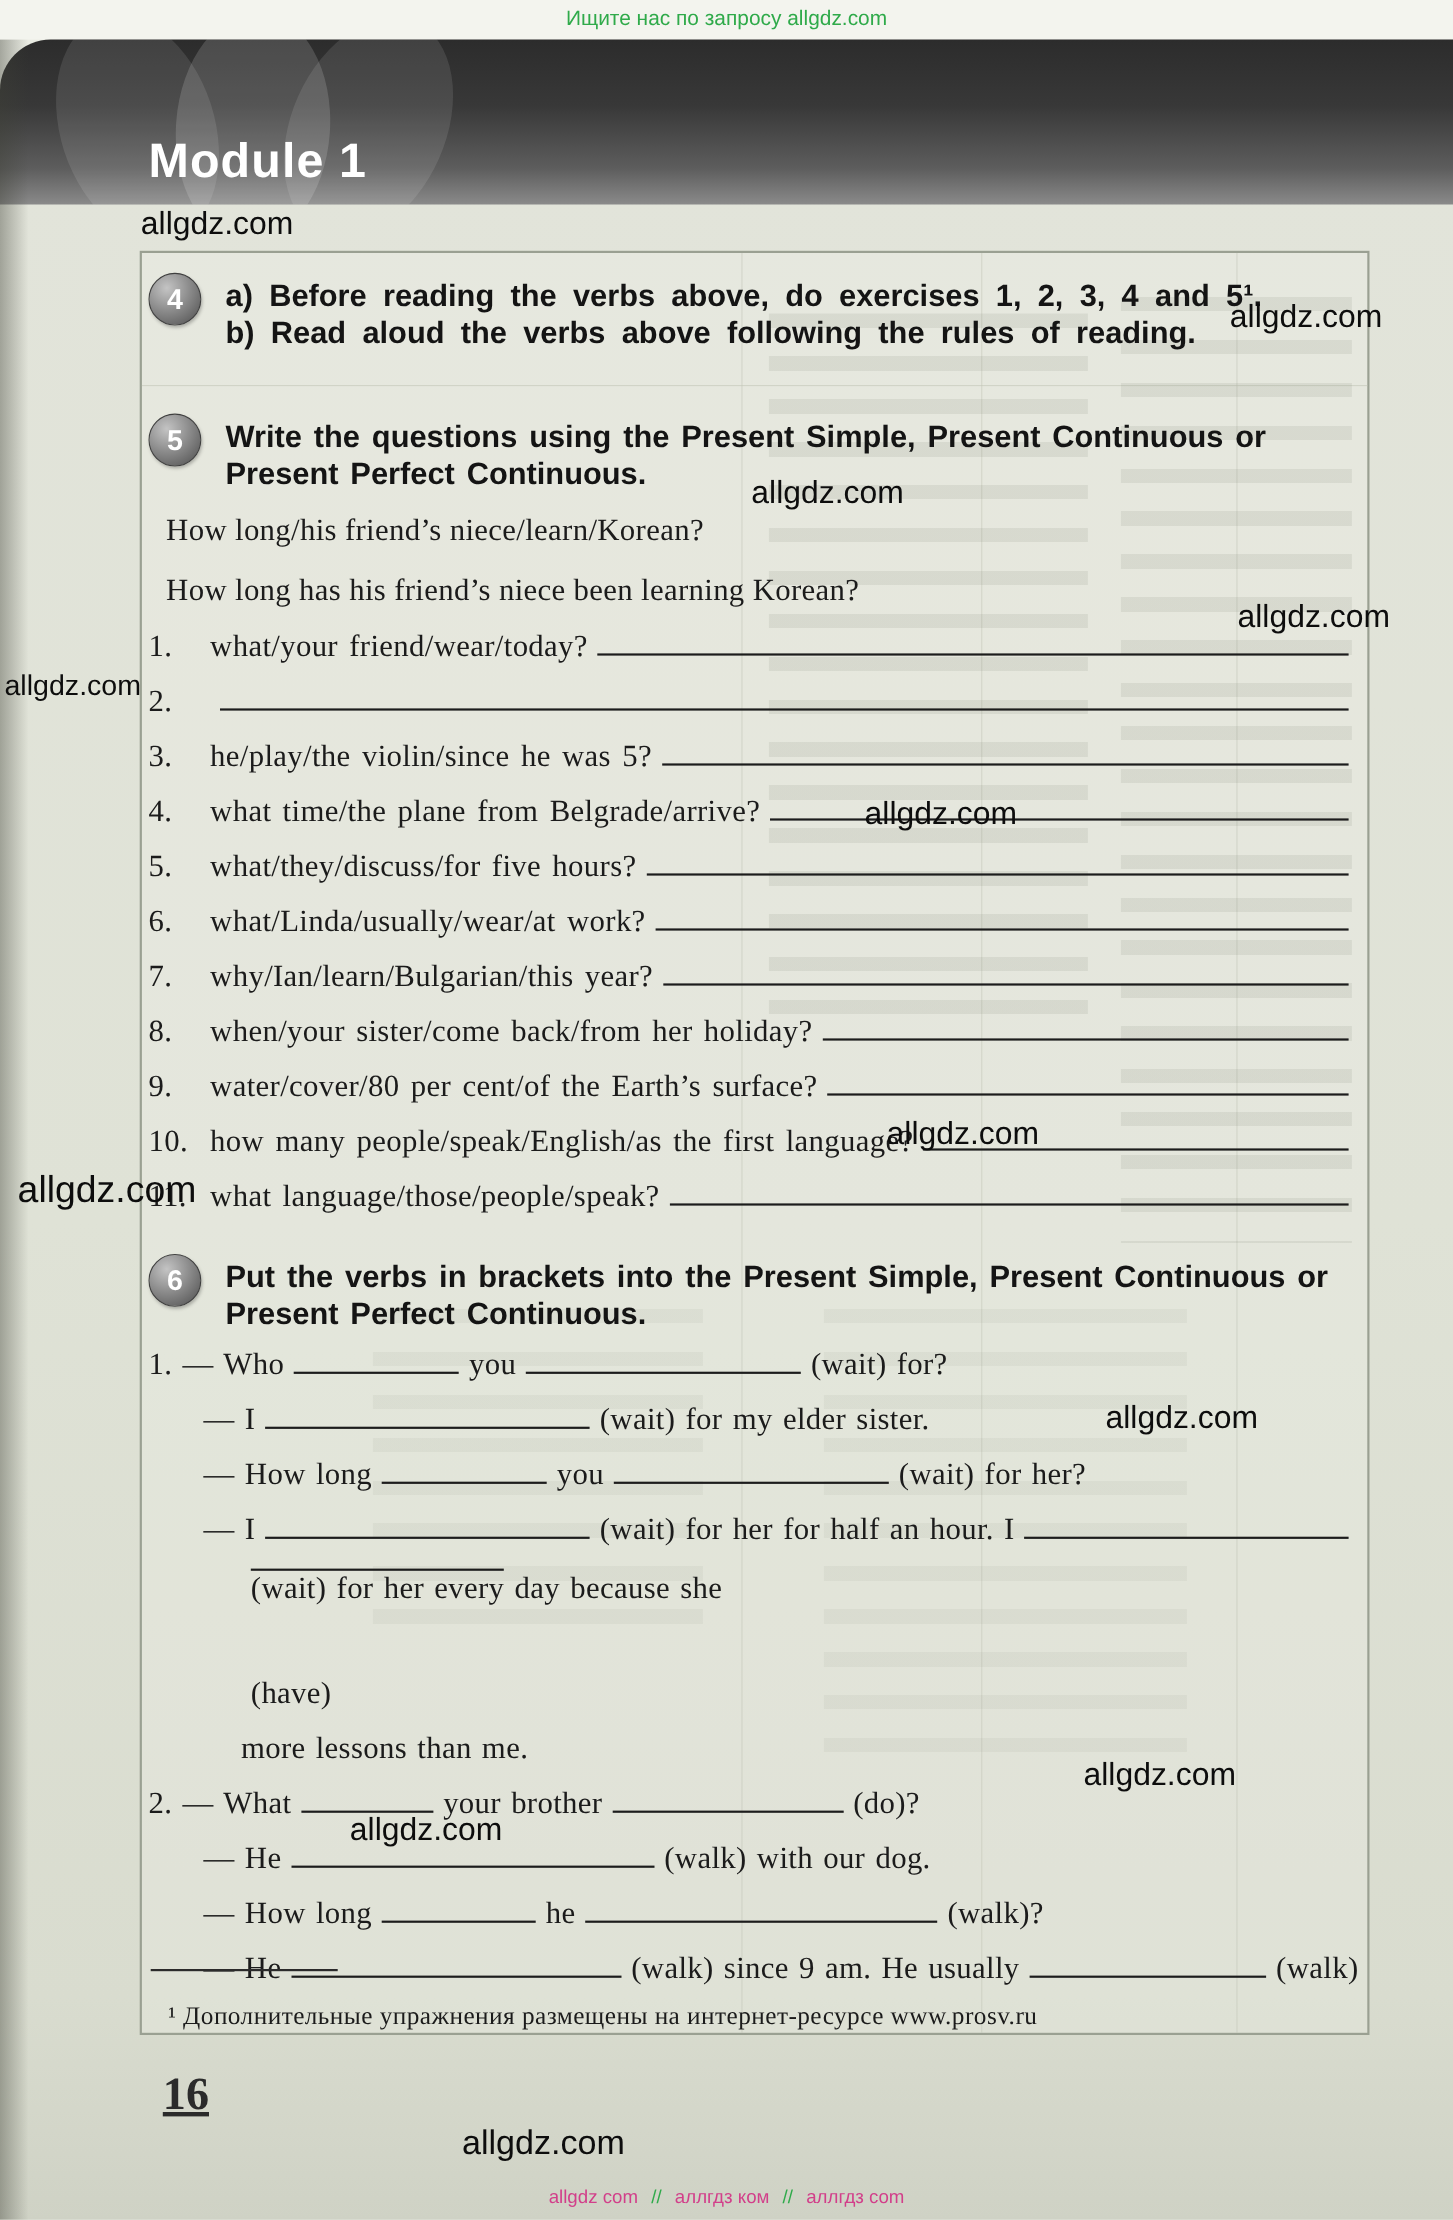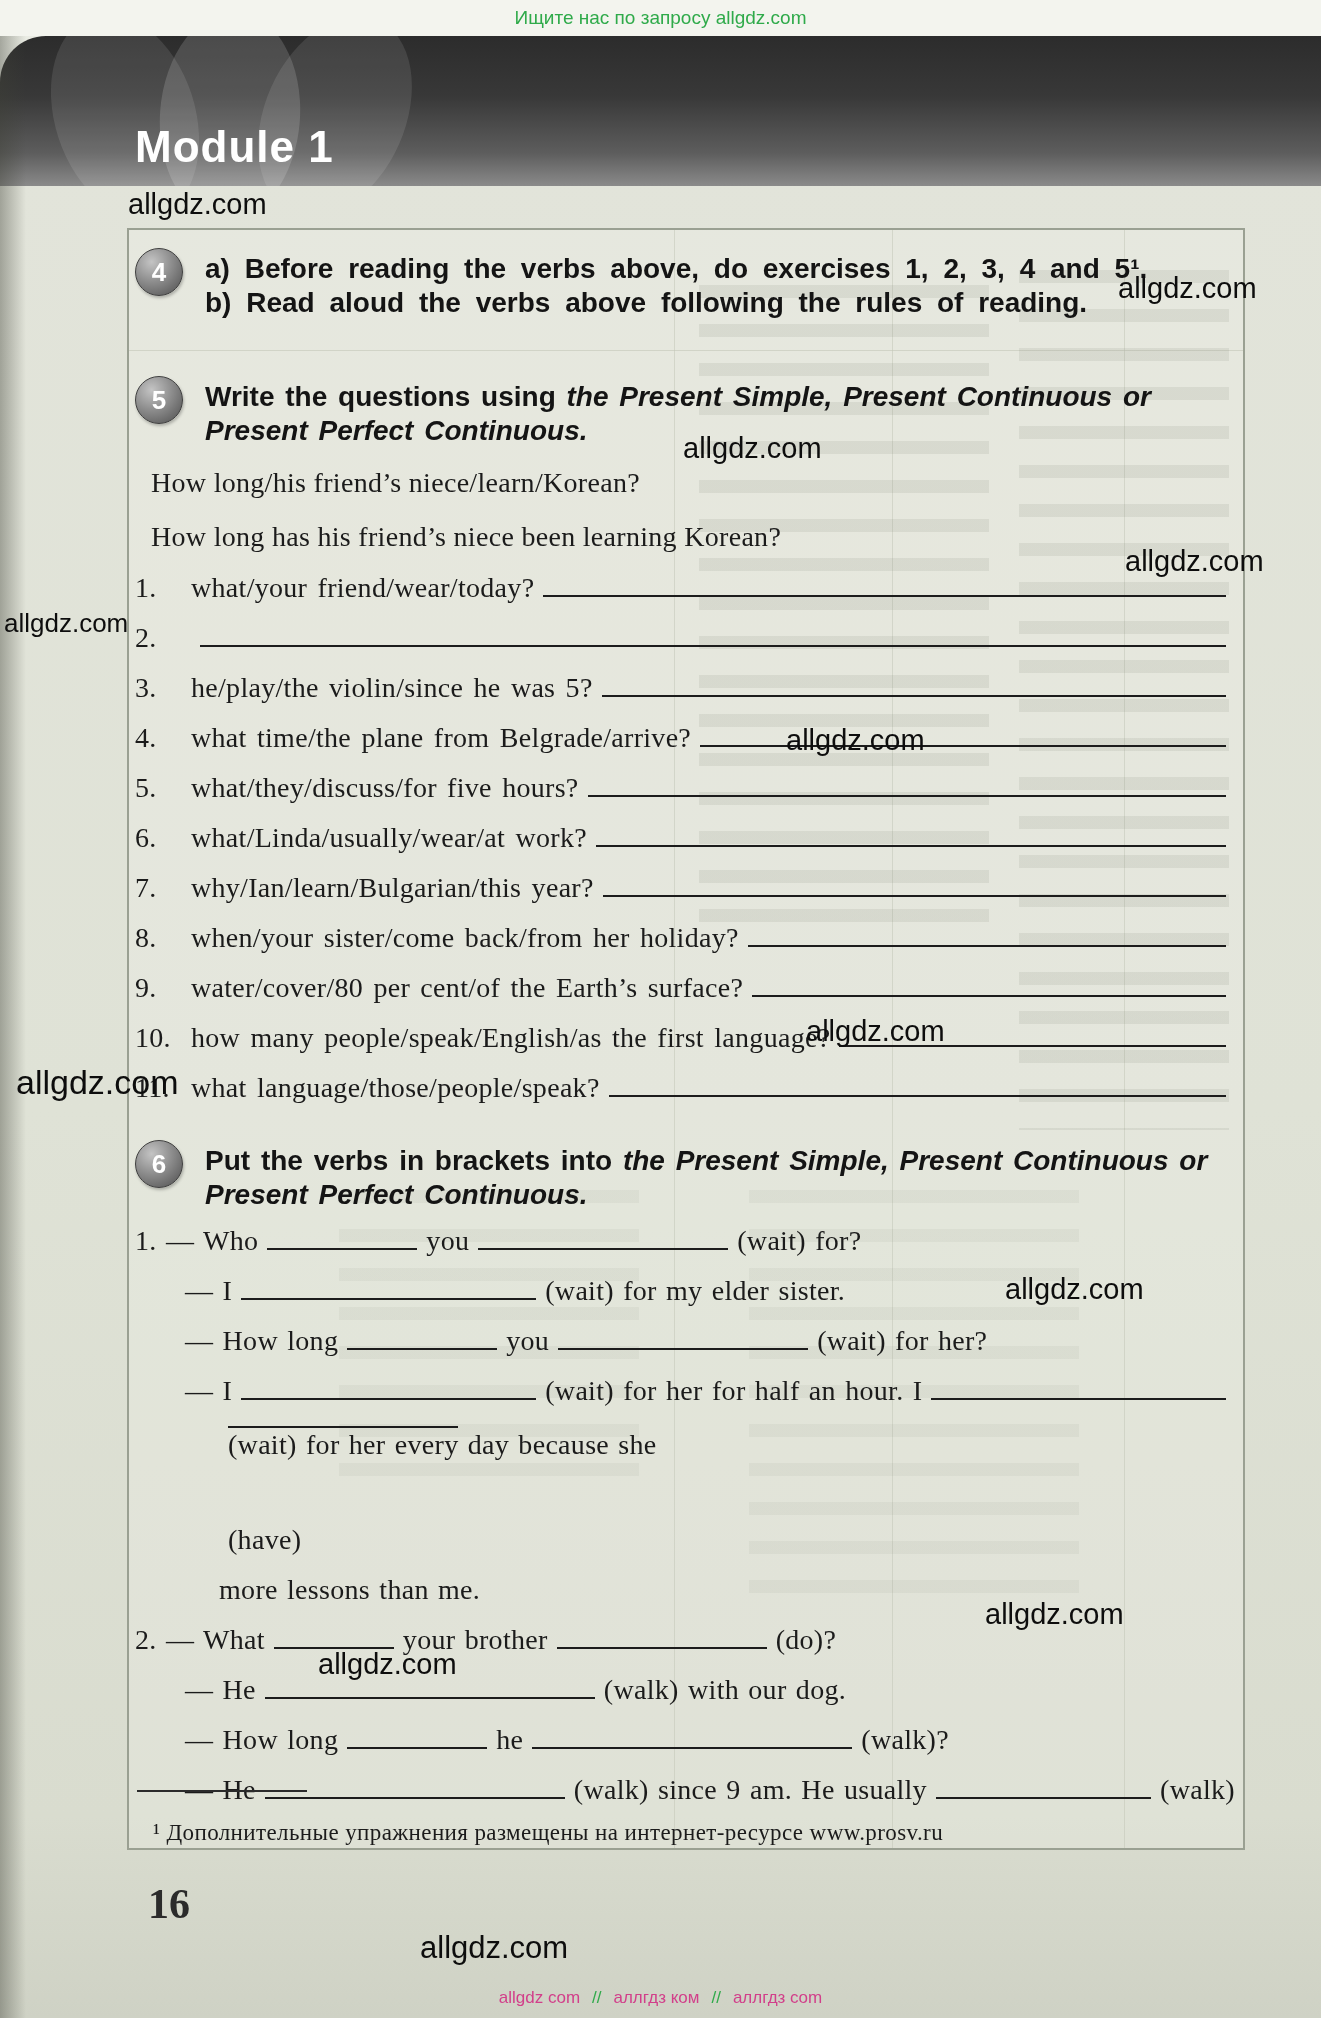--- a/index.html
+++ b/index.html
@@ -41,21 +41,21 @@
   .ex5{top:150px;}
   .ex6{top:914px;}
   .ex-head{display:flex;align-items:flex-start;}
   .num-badge{flex:0 0 46px;width:46px;height:46px;border-radius:50%;margin-right:22px;margin-top:-4px;
     background:radial-gradient(circle at 34% 28%,#c4c4c4,#8d8d8d 45%,#4c4c4c 100%);
     border:1px solid #3f3f3f;color:#fff;display:flex;align-items:center;justify-content:center;
     font-family:"Liberation Sans",sans-serif;font-size:26px;font-weight:bold;
     box-shadow:1px 2px 3px rgba(0,0,0,.25);}
   .ex-title{margin:0;font-family:"Liberation Sans",sans-serif;font-size:28px;font-weight:bold;
     line-height:34px;word-spacing:3px;color:#141414;}
-  .ex-title .t-italic{font-style:italic;}
+  .ex-title .t-italic{}
   .ex4 .ex-title{word-spacing:7px;}
   .example{margin:14px 0 0 0;font-size:28px;line-height:38px;letter-spacing:.3px;}
   .example p{margin:16px;}
   .q-list{margin-top:14px;}
   .q-item{display:flex;align-items:baseline;margin-bottom:19px;font-size:28px;line-height:31px;
     letter-spacing:.3px;word-spacing:3px;}
   .q-num{flex:0 0 56px;}
   .q-text{white-space:pre;}
   .blank{border-bottom:2px solid #1c1c1c;height:2px;margin:0 9px;align-self:baseline;}
   .grow{flex:1 1 60px;}
@@ -65,21 +65,21 @@
   .dialogue{margin-top:12px;}
   .d-line{display:flex;align-items:baseline;margin-bottom:17px;font-size:28px;line-height:33px;
     letter-spacing:.3px;word-spacing:2px;}
   .d-line span[data-bind]{white-space:pre;}
   .ind1{padding-left:50px;}
   .ind2{padding-left:84px;flex-direction:column;}
   
   .footnote-rule{position:absolute;left:8px;top:1560px;width:170px;border-top:2px solid #2b2b2b;}
   .footnote{position:absolute;left:8px;top:1574px;margin:16px;font-size:23px;letter-spacing:.4px;}
   .page-number{position:absolute;left:148px;top:1880px;font-size:42px;font-weight:bold;color:#2b2b2b;
-    font-family:"Liberation Serif",serif;}
+    font-family:"Liberation Serif",serif;text-decoration:underline;}
   .footer-line{position:absolute;left:0;right:0;top:1988px;text-align:center;
     font-family:"Liberation Sans",sans-serif;font-size:17px;}
   .f-pink{color:#d23f8a;}
   .f-green{color:#2faa4a;}
   .footer-line span{margin:0 6px;}
   
   .wm{position:absolute;font-family:"Liberation Sans",sans-serif;font-size:29px;color:#0d0d0d;}
   .wm1{left:128px;top:188px;}
   .wm2{left:1118px;top:272px;}
   .wm3{left:683px;top:432px;}

